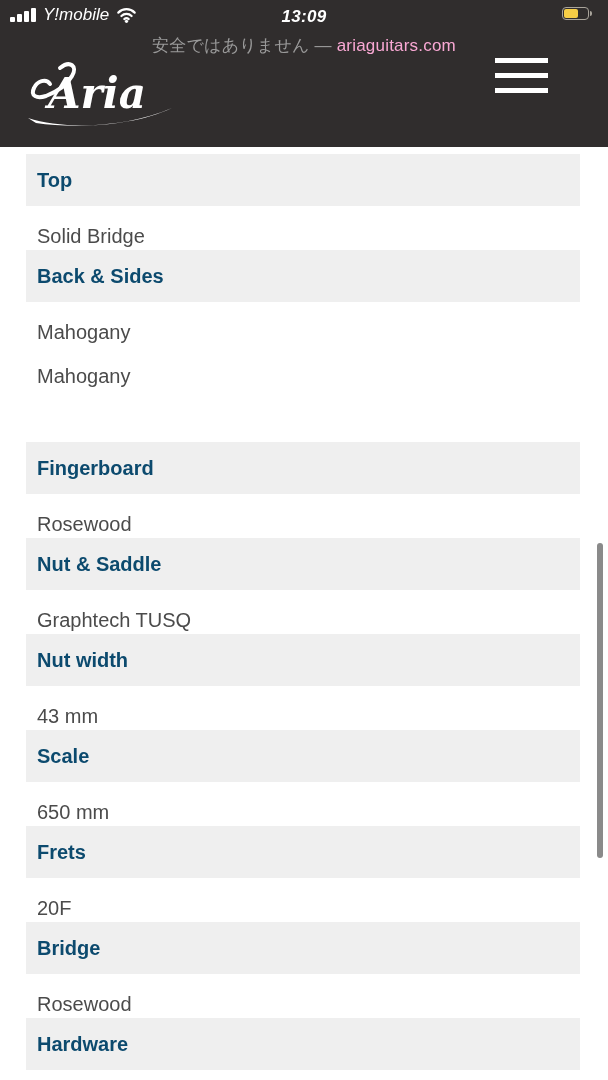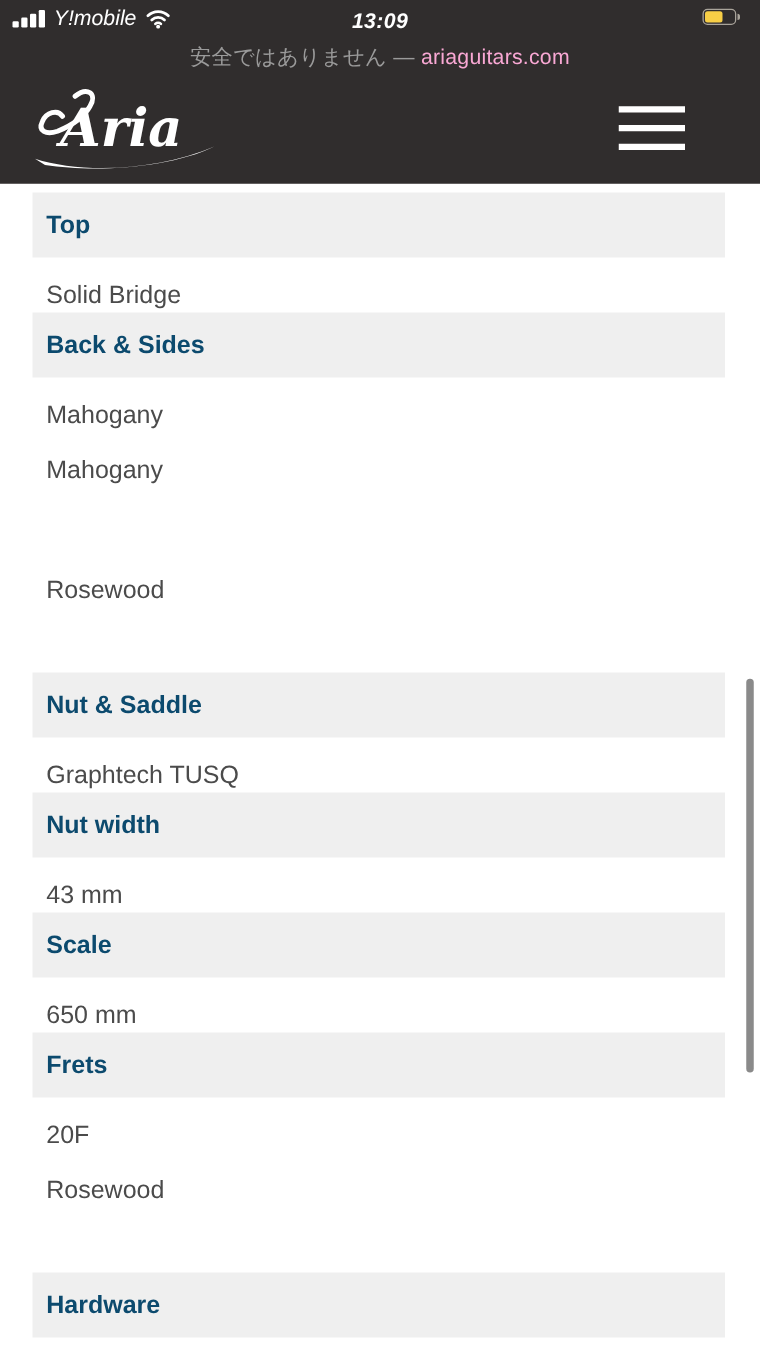--- a/index.html
+++ b/index.html
@@ -26,21 +26,21 @@
   }
   .battery-fill{height:100%;width:62%;border-radius:2px;}
   .battery-cap{width:2px;height:5px;background:#a9a49b;border-radius:0 2px 2px 0;margin-left:1px;}
   .url-line{
     text-align:center;font-size:17px;color:#9a9a9a;margin-top:4px;letter-spacing:.2px;
   }
   .url-line .domain{color:#f9a8d4;}
   
   .site-header{
     position:absolute;top:58px;left:0;width:568px;height:89px;
-    display:flex;align-items:center;justify-content:space-between;
+    display:flex;align-items:flex-start;justify-content:space-between;
     padding:0 20px;box-sizing:border-box;
   }
   .logo{display:block;}
   .hamburger{display:flex;flex-direction:column;gap:10px;width:53px;cursor:pointer;}
   .hamburger .line{height:5px;background:#ffffff;}
   
   .spec-list{position:absolute;top:147px;left:0;width:608px;padding-top:7px;}
   .spec-item{height:96px;}
   .spec-header{
     margin:0 28px 0 26px;height:52px;background:#efefef;
@@ -111,39 +111,41 @@
       <div class="spec-value">Solid Bridge</div>
     </div>
     <div class="spec-item">
       <div class="spec-header">Back &amp; Sides</div>
       <div class="spec-value">Mahogany</div>
     </div>
     <div class="spec-item">
       <div class="spec-value">Mahogany</div>
     </div>
     <div class="spec-item">
+      <div class="spec-header">Fingerboard</div>
       <div class="spec-value">Rosewood</div>
     </div>
     <div class="spec-item">
       <div class="spec-header">Nut &amp; Saddle</div>
       <div class="spec-value">Graphtech TUSQ</div>
     </div>
     <div class="spec-item">
       <div class="spec-header">Nut width</div>
       <div class="spec-value">43 mm</div>
     </div>
     <div class="spec-item">
       <div class="spec-header">Scale</div>
       <div class="spec-value">650 mm</div>
     </div>
     <div class="spec-item">
       <div class="spec-header">Frets</div>
       <div class="spec-value">20F</div>
     </div>
     <div class="spec-item">
+      <div class="spec-header">Bridge</div>
       <div class="spec-value">Rosewood</div>
     </div>
     <div class="spec-item">
       <div class="spec-header">Hardware</div>
       <div class="spec-value">Chrome</div>
     </div>
   </div>
 
   <div class="scrollbar"></div>
 </div>

